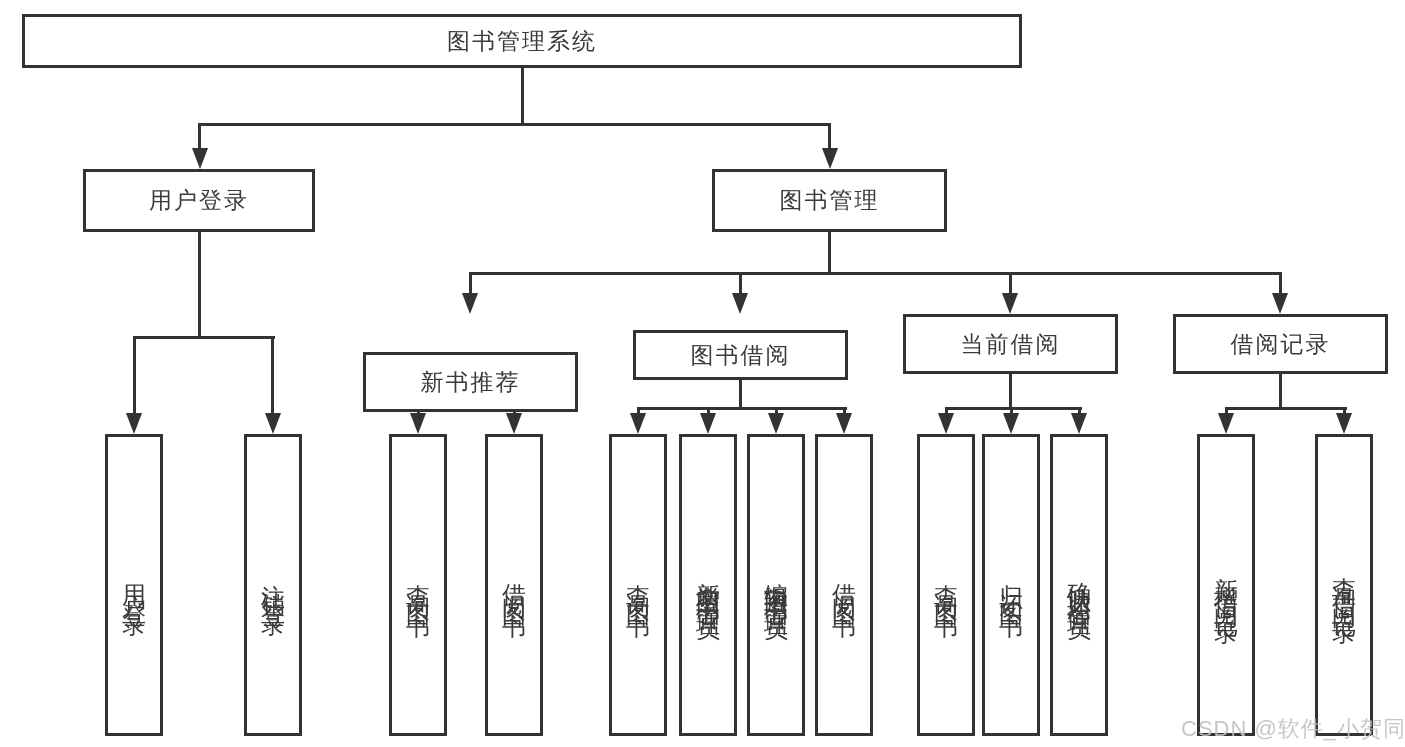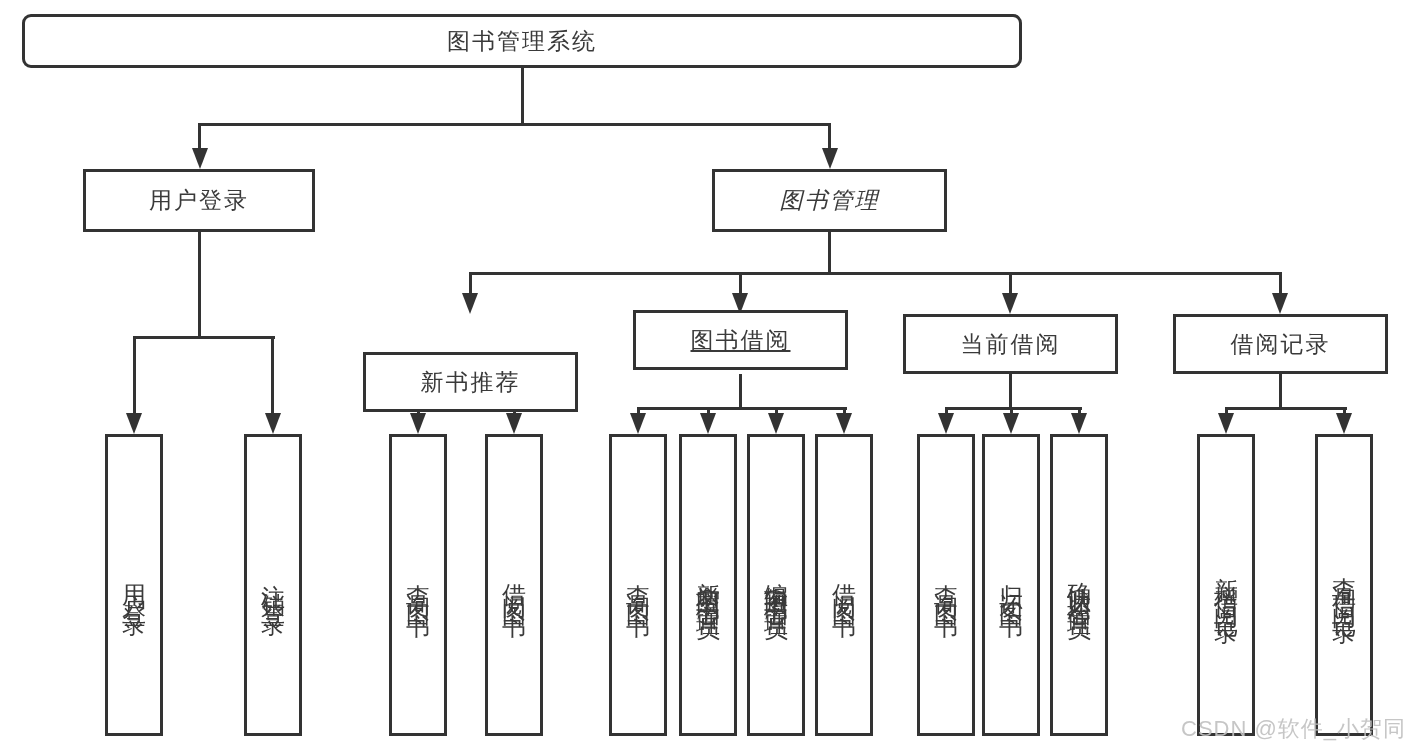--- a/index.html
+++ b/index.html
@@ -121,35 +121,35 @@
   <div class="vline" style="left:1078px; top:407px; width:3px; height:11px;"></div>
   <div class="arrowhead" style="left:1071px; top:413px;"></div>
 
   <div class="vline" style="left:1279px; top:374px; width:3px; height:36px;"></div>
   <div class="hline" style="left:1225px; top:407px; width:122px; height:3px;"></div>
   <div class="vline" style="left:1225px; top:407px; width:3px; height:11px;"></div>
   <div class="arrowhead" style="left:1218px; top:413px;"></div>
   <div class="vline" style="left:1343px; top:407px; width:3px; height:11px;"></div>
   <div class="arrowhead" style="left:1336px; top:413px;"></div>
 
-  <div class="box" style="left:22px; top:14px; width:1000px; height:54px;border-radius:9px;">
+  <div class="box" style="left:22px; top:14px; width:1000px; height:54px;">
     <span>图书管理系统</span>
   </div>
 
   <div class="box" style="left:83px; top:169px; width:232px; height:63px;">
     <span>用户登录</span>
   </div>
-  <div class="box" style="left:712px; top:169px; width:235px; height:63px;font-style:italic;">
+  <div class="box" style="left:712px; top:169px; width:235px; height:63px;">
     <span>图书管理</span>
   </div>
 
   <div class="box" style="left:363px; top:314px; width:215px; height:60px;margin-top:38px;">
     <span>新书推荐</span>
   </div>
-  <div class="box" style="left:633px; top:310px; width:215px; height:60px;text-decoration:underline;">
+  <div class="box" style="left:633px; top:330px; width:215px; height:50px;">
     <span>图书借阅</span>
   </div>
   <div class="box" style="left:903px; top:314px; width:215px; height:60px;">
     <span>当前借阅</span>
   </div>
   <div class="box" style="left:1173px; top:314px; width:215px; height:60px;">
     <span>借阅记录</span>
   </div>
 
   <div class="box leaf" style="left:105px; top:434px; width:58px; height:302px;">

